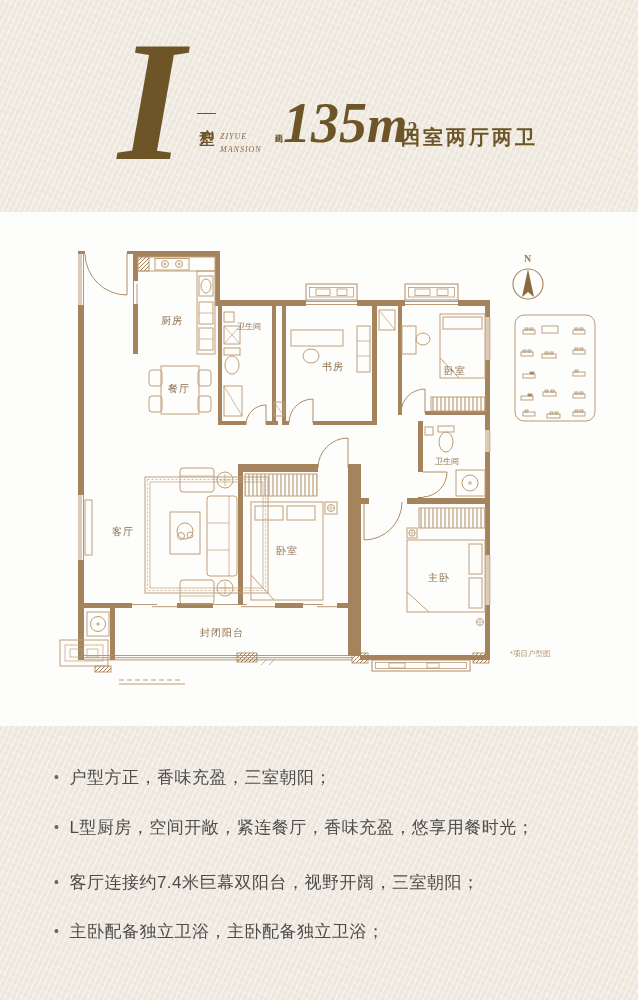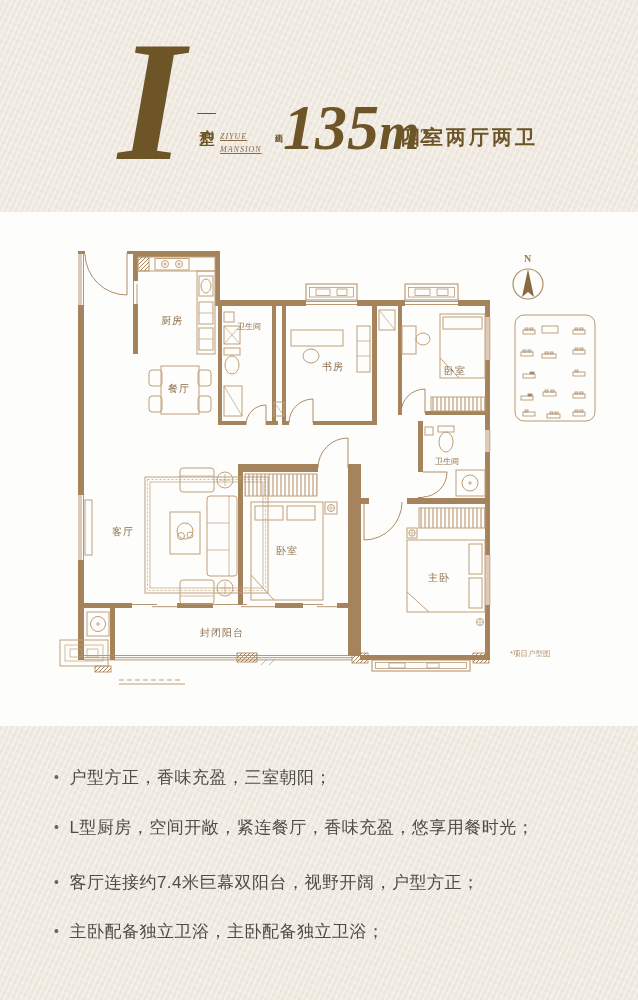--- a/index.html
+++ b/index.html
@@ -16,27 +16,27 @@
   
   .big-letter{position:absolute;left:118px;top:28px;width:110px;
     font-family:"Liberation Serif", serif;font-style:italic;font-weight:bold;
     font-size:172px;line-height:.85;color:#6d5527;}
   .hx-type{position:absolute;left:197px;top:113px;
     writing-mode:vertical-rl;text-orientation:upright;
     font-size:15px;letter-spacing:3px;color:#6d5527;font-weight:bold;
     border-top:1px solid #6d5527;padding-top:2px;}
   .hx-en{position:absolute;left:220px;top:131px;width:60px;
     font-family:"Liberation Serif", serif;font-style:italic;
-    font-size:8px;line-height:1.6;letter-spacing:1px;color:#8a6b4a;text-decoration:underline;}
+    font-size:8px;line-height:1.6;letter-spacing:1px;color:#8a6b4a;}
   .hx-prefix{position:absolute;left:272px;top:127px;
     writing-mode:vertical-rl;text-orientation:upright;
     font-size:8px;letter-spacing:1px;color:#6d5527;}
   .hx-area{position:absolute;left:283px;top:93px;color:#6d5527;
     font-family:"Liberation Serif", serif;font-style:italic;font-weight:bold;}
-  .hx-area .num{font-size:64px;line-height:1.1;text-align:center;}
+  .hx-area .num{font-size:56px;line-height:1.1;text-align:center;}
   .hx-area .unit{font-size:52px;}
   .hx-area sup{font-size:20px;vertical-align:super;font-style:normal;}
   .hx-layout{position:absolute;left:400px;top:124px;
     font-size:20px;font-weight:bold;letter-spacing:3px;color:#6d5527;}
   
   .features{position:absolute;left:54px;top:758px;width:560px;}
   .feature{position:absolute;left:0;display:flex;align-items:flex-start;
     font-size:17px;letter-spacing:.5px;color:#4d4c49;}
   .feature .dot{color:#6b6560;margin-right:10px;font-size:14px;line-height:22px;}
   .f0{top:8px;} .f1{top:58px;} .f2{top:113px;} .f3{top:162px;}
@@ -387,21 +387,21 @@
     <div class="feature f0">
         <span class="dot">•</span>
         <span>户型方正，香味充盈，三室朝阳；</span>
       </div>
     <div class="feature f1">
         <span class="dot">•</span>
         <span>L型厨房，空间开敞，紧连餐厅，香味充盈，悠享用餐时光；</span>
       </div>
     <div class="feature f2">
         <span class="dot">•</span>
-        <span>客厅连接约7.4米巨幕双阳台，视野开阔，户型方正；</span>
+        <span>客厅连接约7.4米巨幕双阳台，视野开阔，三室朝阳；</span>
       </div>
     <div class="feature f3">
         <span class="dot">•</span>
         <span>主卧配备独立卫浴，主卧配备独立卫浴；</span>
       </div>
   </div>
 
 </div>
 
 </body></html>

